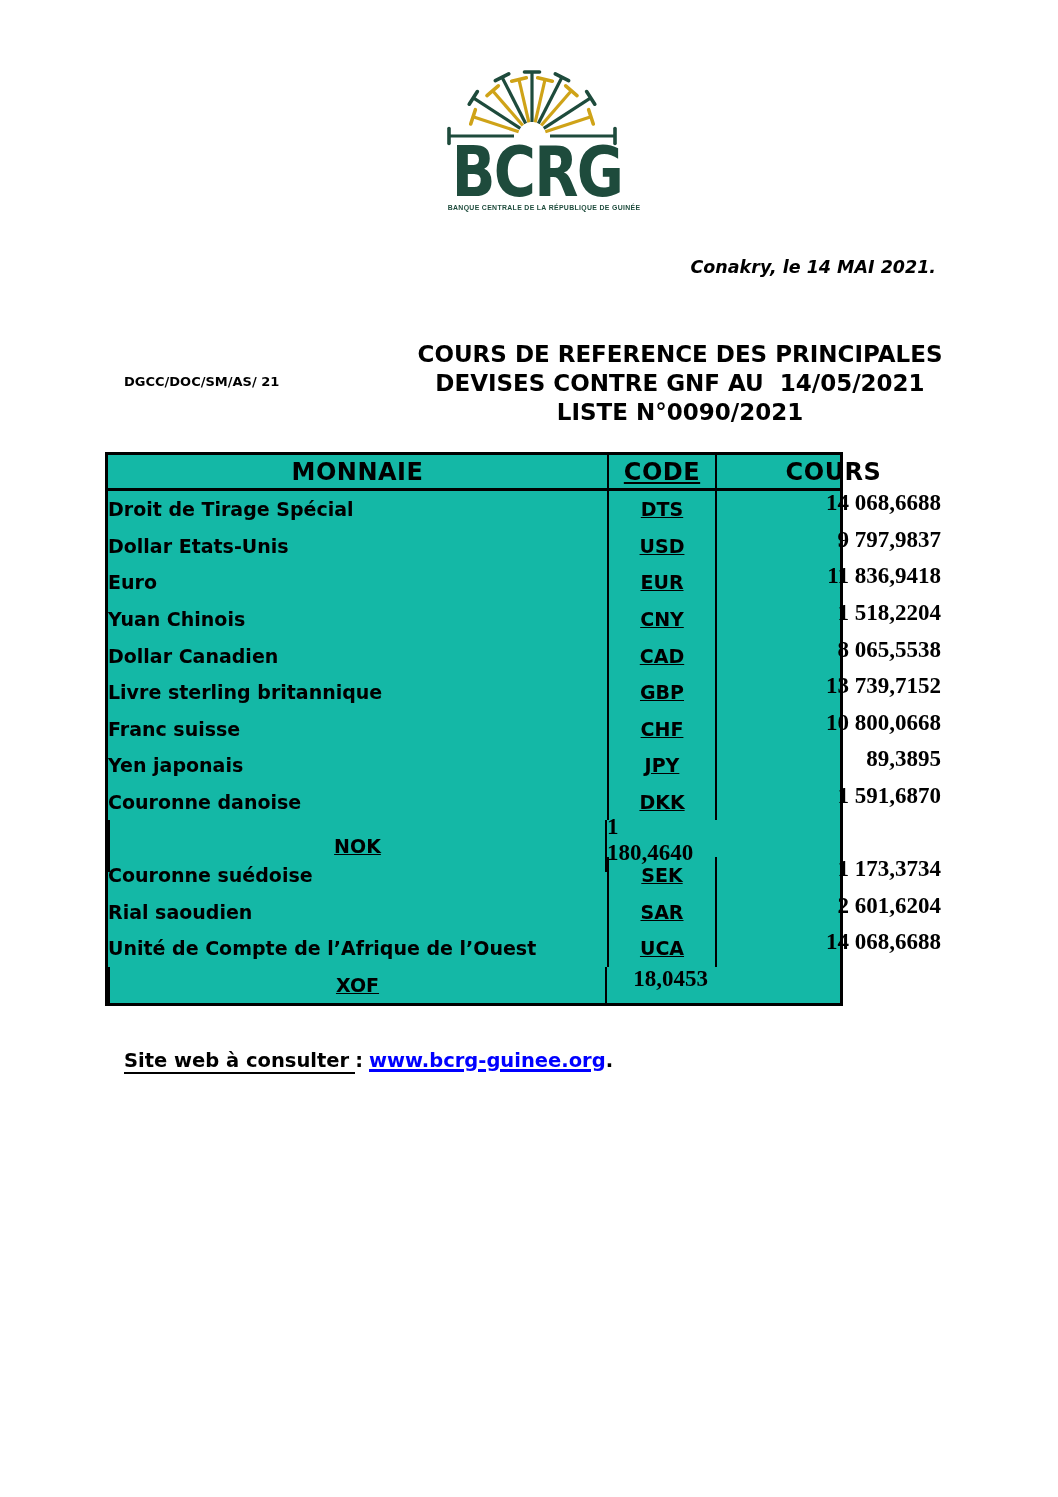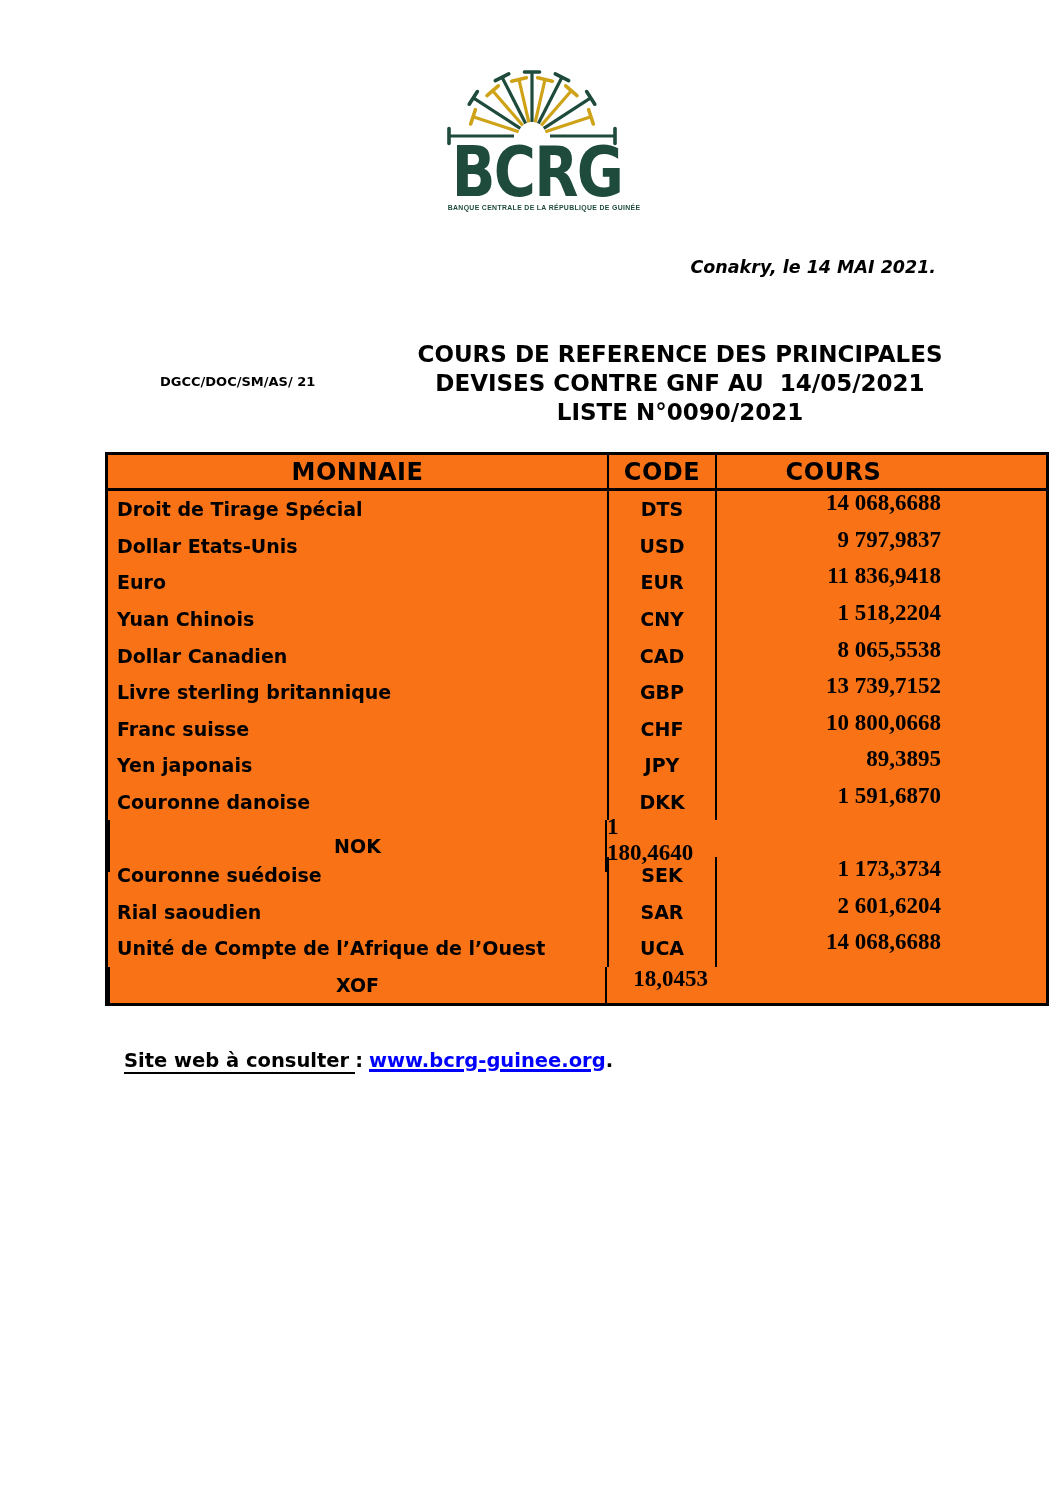--- a/index.html
+++ b/index.html
@@ -50,48 +50,47 @@
   
   .dateline{
     position:absolute;top:257px;right:122px;
     font-weight:bold;font-style:italic;font-size:17.5px;
     white-space:nowrap;
   }
   .refnum{
     position:absolute;left:124px;top:374px;
     font-weight:bold;font-size:13px;letter-spacing:0px;
     white-space:nowrap;
-    margin-left:36px;
   }
   .title{
     position:absolute;left:368px;top:340px;width:624px;
     text-align:center;font-weight:bold;font-size:23px;line-height:29px;
   }
   .title div{white-space:pre;}
 
   
   .rates{
-    position:absolute;left:105px;top:452px;width:944px;
+    position:absolute;left:105px;top:452px;width:738px;
     border:3px solid #000;
     box-sizing:border-box;
-    background:#f97316;
+    background:#14b8a6;
   }
   .trow{
     display:grid;
     grid-template-columns:499px 110px 233px;
   }
   .trow.head{height:33px;border-bottom:3px solid #000;}
   .trow.body-row{height:36.6px;}
   .tcell{
     display:flex;align-items:center;
     box-sizing:border-box;
     overflow:visible;
   }
-  .c-monnaie{justify-content:flex-start;padding-left:9px;}
-  .c-code{justify-content:center;border-left:2px solid #000;border-right:2px solid #000;}
+  .c-monnaie{justify-content:flex-start;}
+  .c-code{justify-content:center;border-left:2px solid #000;border-right:2px solid #000;text-decoration:underline;}
   .c-cours{justify-content:flex-end;padding-right:9px;}
   .head .tcell{justify-content:center;padding:0;font-size:24px;font-weight:bold;letter-spacing:0.5px;}
   .body-row .c-monnaie,.body-row .c-code{font-size:19px;font-weight:bold;}
   .body-row .c-cours{
     font-family:"Liberation Serif",serif;
     font-weight:bold;font-size:23px;
     position:relative;top:-6px;
   }
 
   

